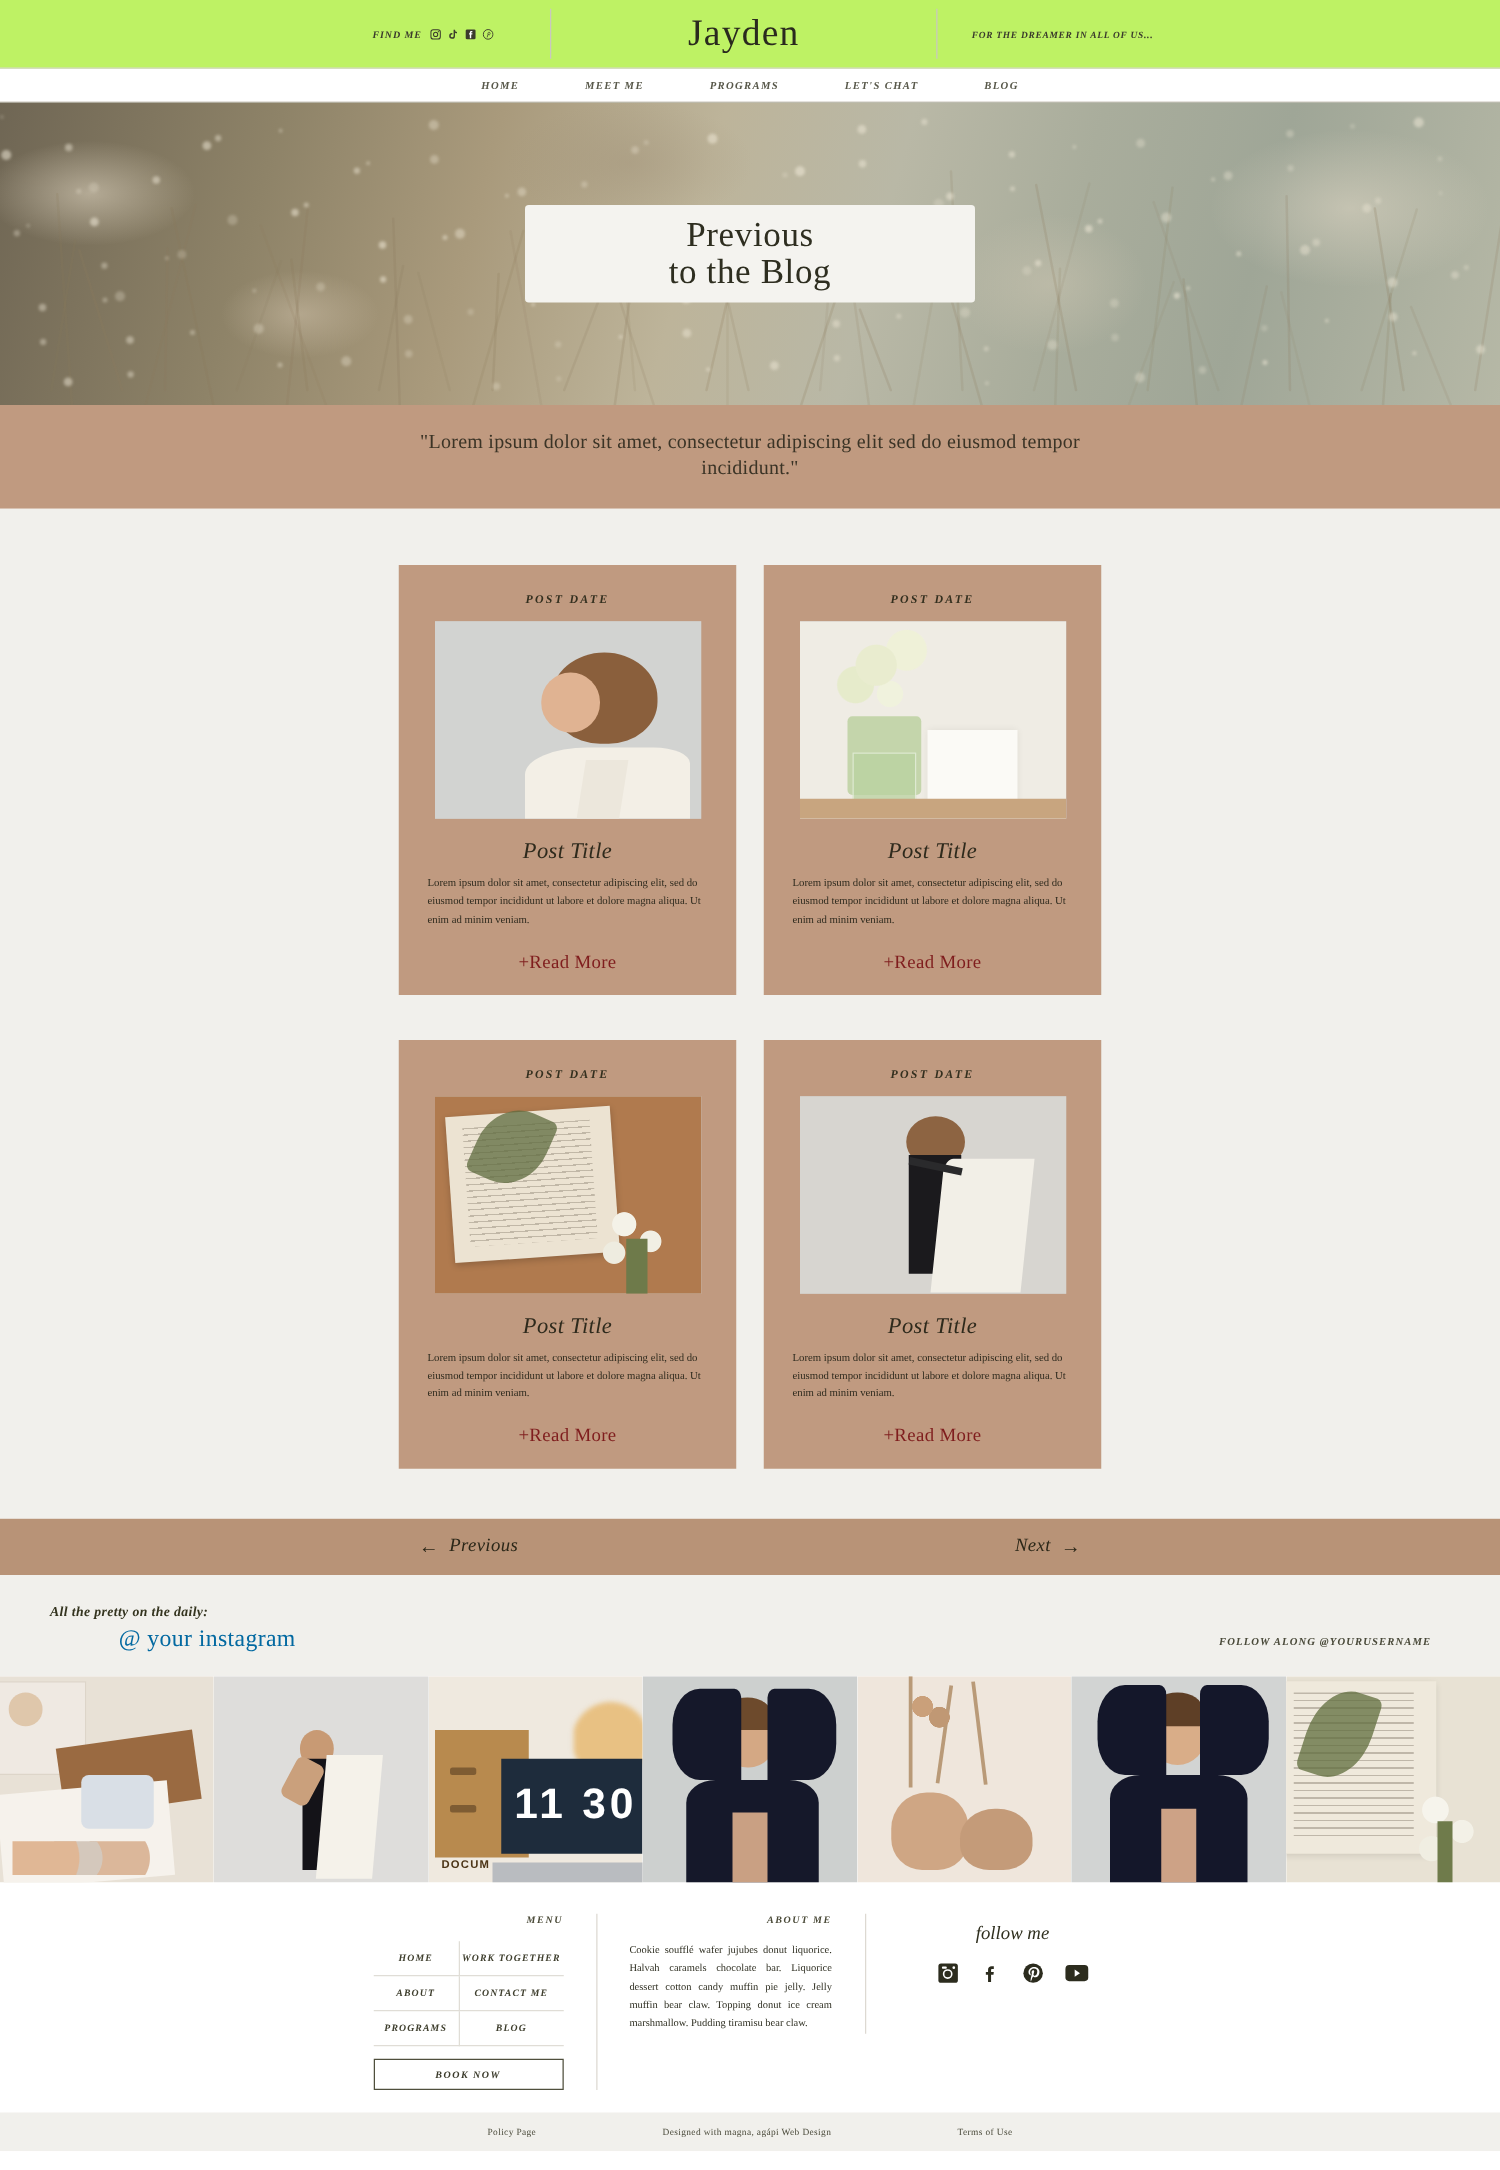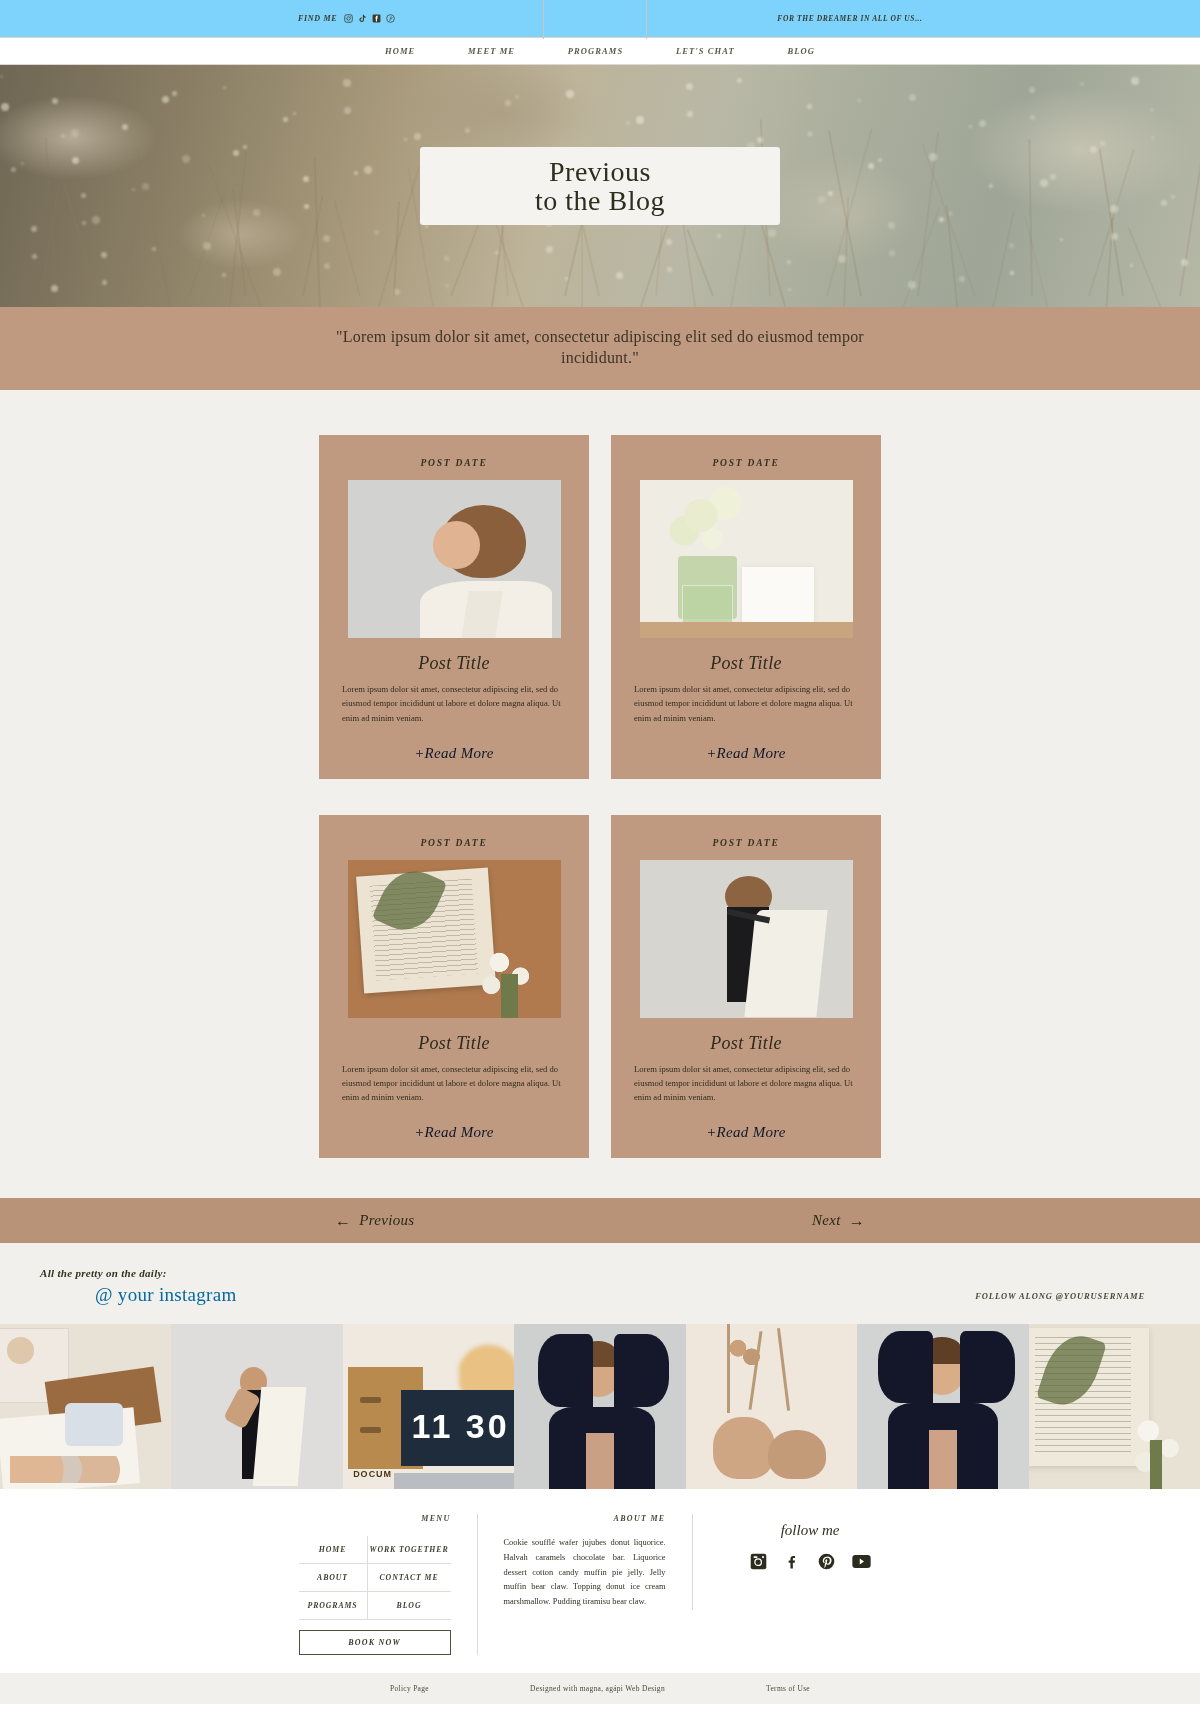--- a/index.html
+++ b/index.html
@@ -5,22 +5,22 @@
   * { box-sizing: border-box; margin: 0; padding: 0; }
   html, body {
     width: 1200px;
     background: #ffffff;
     font-family: "Liberation Serif", serif;
   }
   body { width: 1200px; overflow-x: hidden; }
 
   
   .topbar {
-    height: 38px;
-    background: #7dd3fc;
+    height: 55px;
+    background: #bef264;
     display: flex;
     align-items: center;
     justify-content: center;
     border-bottom: 1px solid #d8d6d0;
     position: relative;
   }
   .topbar-inner {
     width: 700px;
     display: flex;
     align-items: center;
@@ -221,23 +221,22 @@
     font-family: "Liberation Serif", serif;
     font-size: 8.6px;
     line-height: 1.65;
     color: #2f2b1e;
     text-align: left;
     width: 100%;
     padding: 0 2px;
   }
   .read-more {
     font-family: "Liberation Serif", serif;
-    font-style: italic;
     font-size: 15px;
-    color: #0f172a;
+    color: #7f1d1d;
     margin: 20px 0 17px;
     letter-spacing: 0.3px;
     cursor: pointer;
   }
 
   
   .pager {
     background: #b89377;
     height: 45px;
     display: flex;
@@ -435,20 +434,21 @@
         </span>
         <span>
           <svg width="9" height="9" viewBox="0 0 24 24" fill="none" stroke="#3b3b2c" stroke-width="2">
             <circle cx="12" cy="12" r="10.3"></circle>
             <path d="M10.2 17.6l1.3-5.2m-.1-2.3c0-1.6 1.1-2.7 2.6-2.7 1.4 0 2.3 1 2.3 2.4 0 1.9-1 3.4-2.5 3.4-.8 0-1.4-.6-1.2-1.4" stroke-width="1.6" stroke-linecap="round"></path>
           </svg>
         </span>
       </span>
     </div>
     <div class="tb-divider"></div>
+    <div class="brand">Jayden</div>
     <div class="tb-divider"></div>
     <div class="tb-right">FOR THE DREAMER IN ALL OF US...</div>
   </div>
 </div>
 
 <div class="navbar">
   <div class="nav-items">
     <span class="nav-item">HOME</span>
     <span class="nav-item">MEET ME</span>
     <span class="nav-item">PROGRAMS</span>

